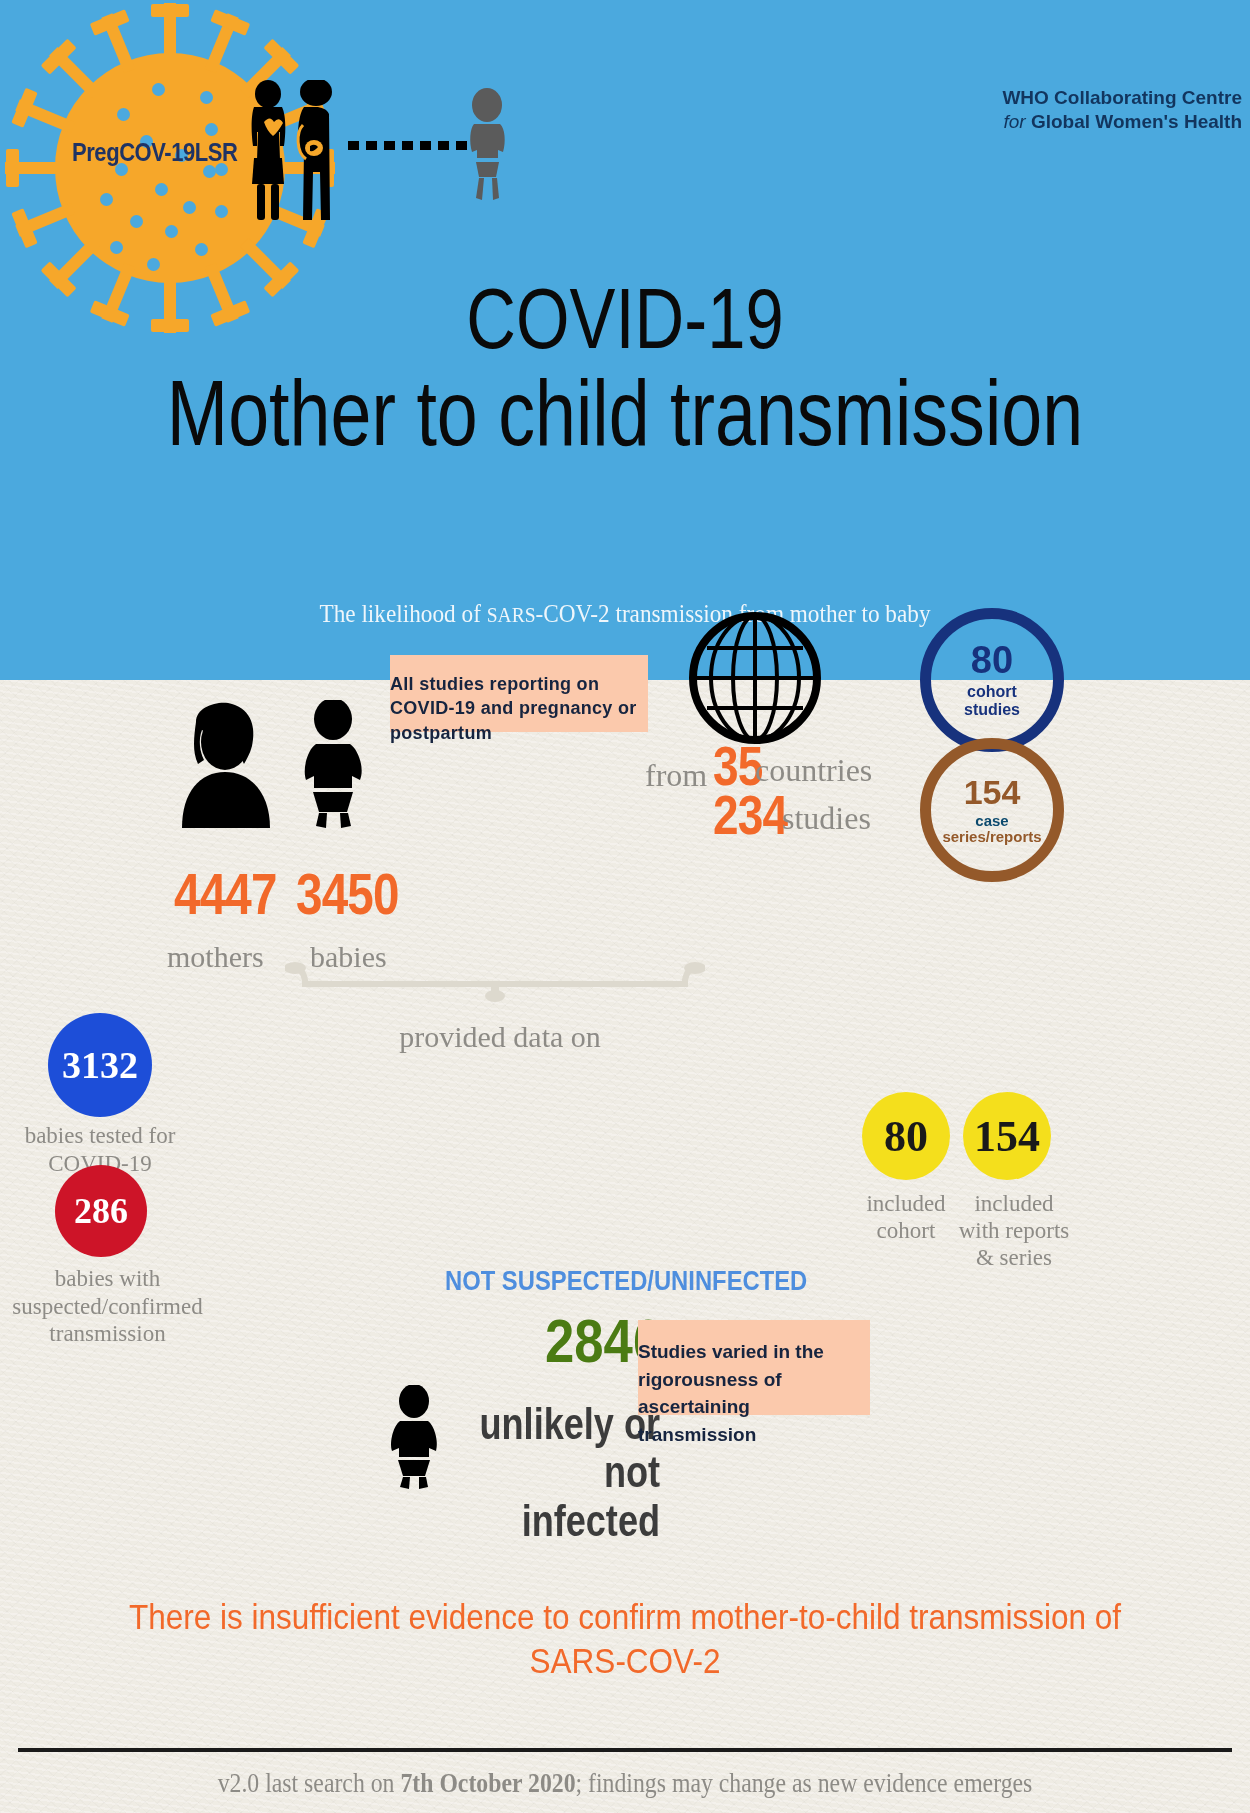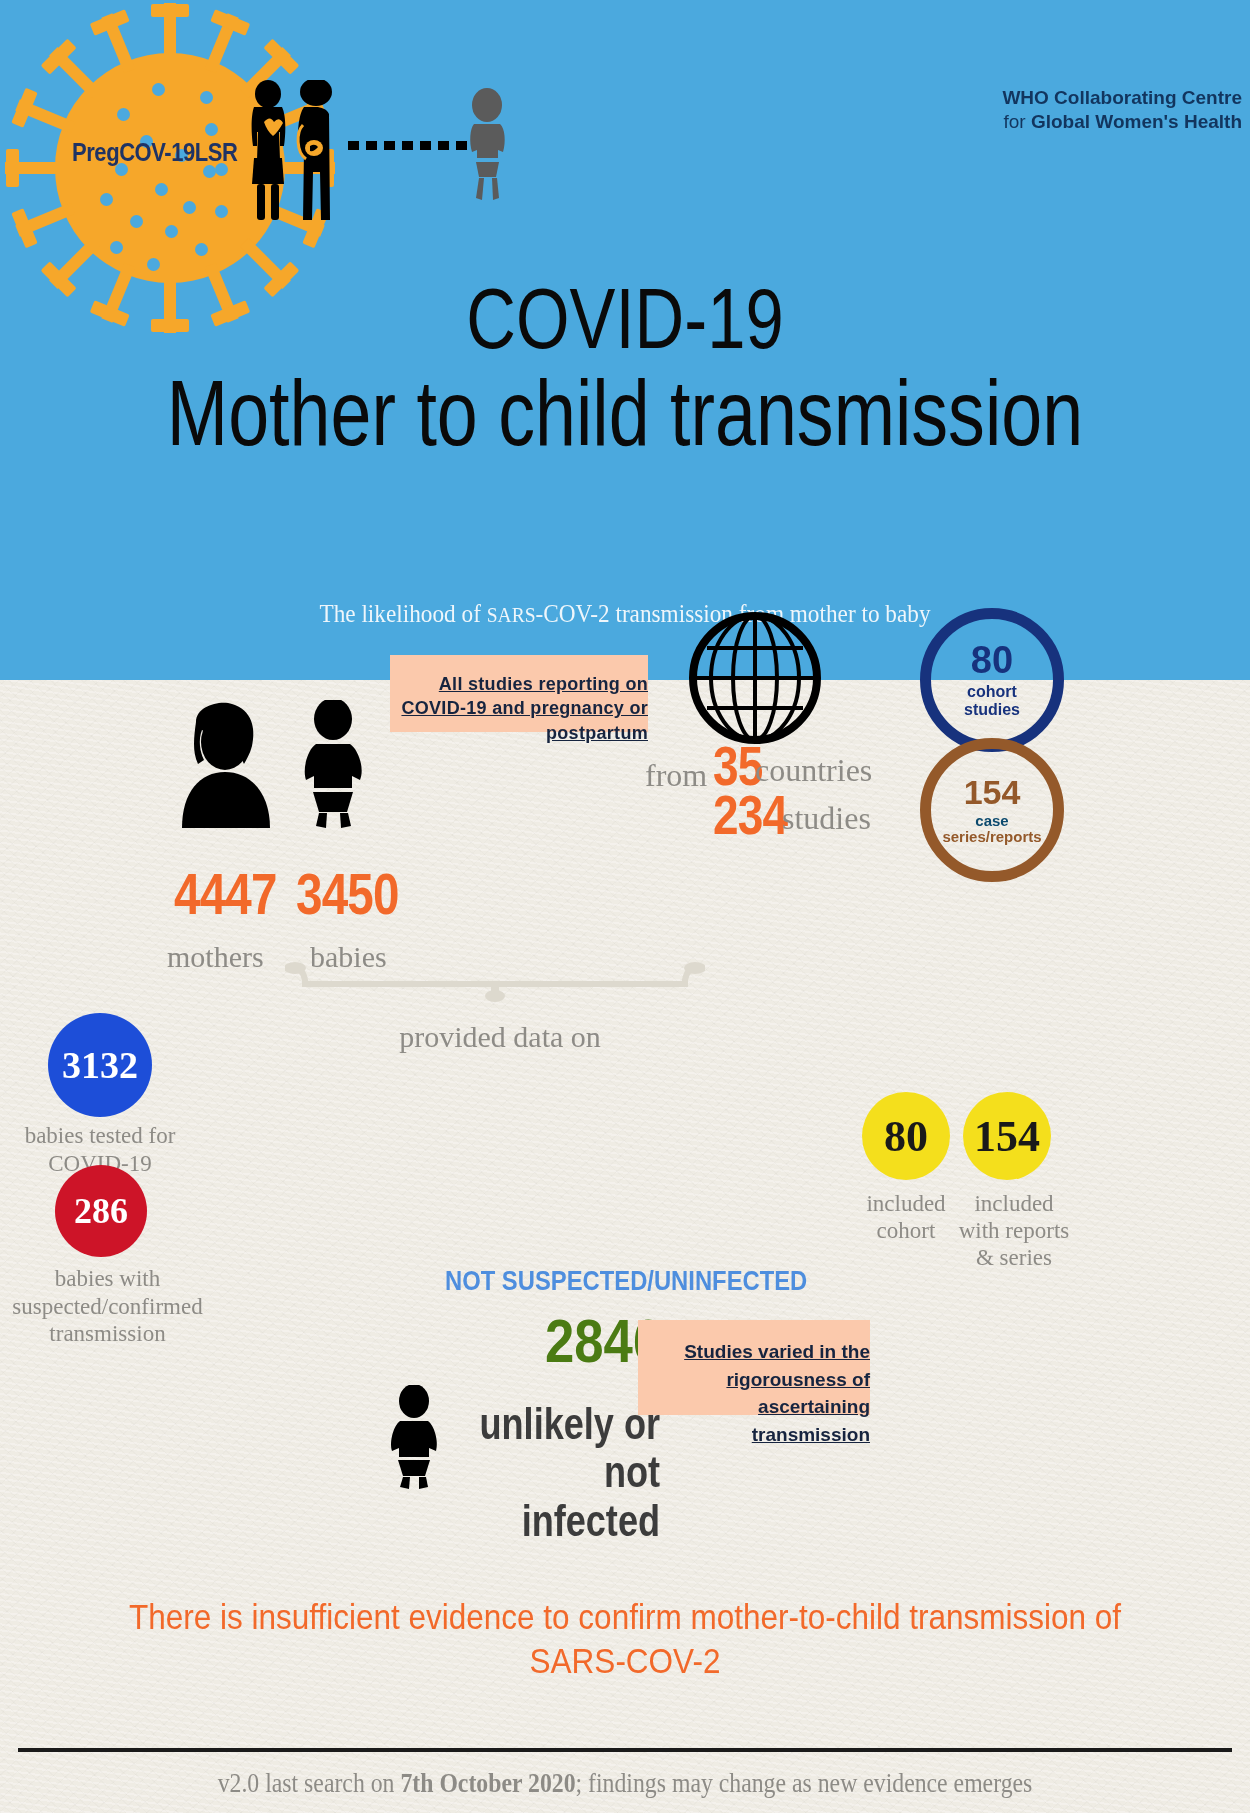--- a/index.html
+++ b/index.html
@@ -55,21 +55,21 @@
     color:#111;line-height:1.05;
   }
   .uniname .l1{font-size:21px;letter-spacing:0.5px;}
   .uniname .l1 sup{font-size:12px;}
   .uniname .l2{font-size:21px;letter-spacing:0.5px;}
   .whotext{
     position:absolute;left:852px;top:86px;width:390px;
     text-align:right;color:#12355e;
     font-size:19px;font-weight:bold;line-height:1.25;
   }
-  .whotext .thin{font-weight:normal;}
+  .whotext .thin{font-weight:normal;font-style:italic;}
 
   .maintitle{
     position:absolute;left:0;top:275px;width:1250px;text-align:center;
     color:#0a0a0a;font-size:86px;line-height:1.02;
     font-family:"Liberation Sans", sans-serif;font-weight:normal;
     transform:scaleX(0.80);transform-origin:center top;
   }
   .maintitle .l2{font-size:92px;display:block;margin-top:4px;}
   .subtitle{
     position:absolute;left:0;top:600px;width:1250px;text-align:center;
@@ -100,21 +100,21 @@
     font-family:"Liberation Sans", sans-serif;font-weight:bold;
     color:#f2692a;font-size:58px;line-height:1;
     transform:scaleX(0.82);transform-origin:left top;letter-spacing:-1px;
   }
   .graylabel{
     font-family:"Liberation Serif", serif;color:#8d8b86;font-size:30px;
   }
   .pinkbox{
     background:#fbc9ac;color:#16243f;
     font-family:"Liberation Sans", sans-serif;font-weight:bold;
-    text-align:right;line-height:1.35;text-decoration:underline;
+    text-align:left;line-height:1.35;
   }
 
   .circ{
     border-radius:50%;display:flex;flex-direction:column;
     align-items:center;justify-content:center;text-align:center;
   }
   .ringnum{font-family:"Liberation Sans", sans-serif;font-weight:bold;line-height:1;}
   .ringlbl{font-family:"Liberation Sans", sans-serif;font-weight:bold;line-height:1.1;}
 
   .solidnum{

